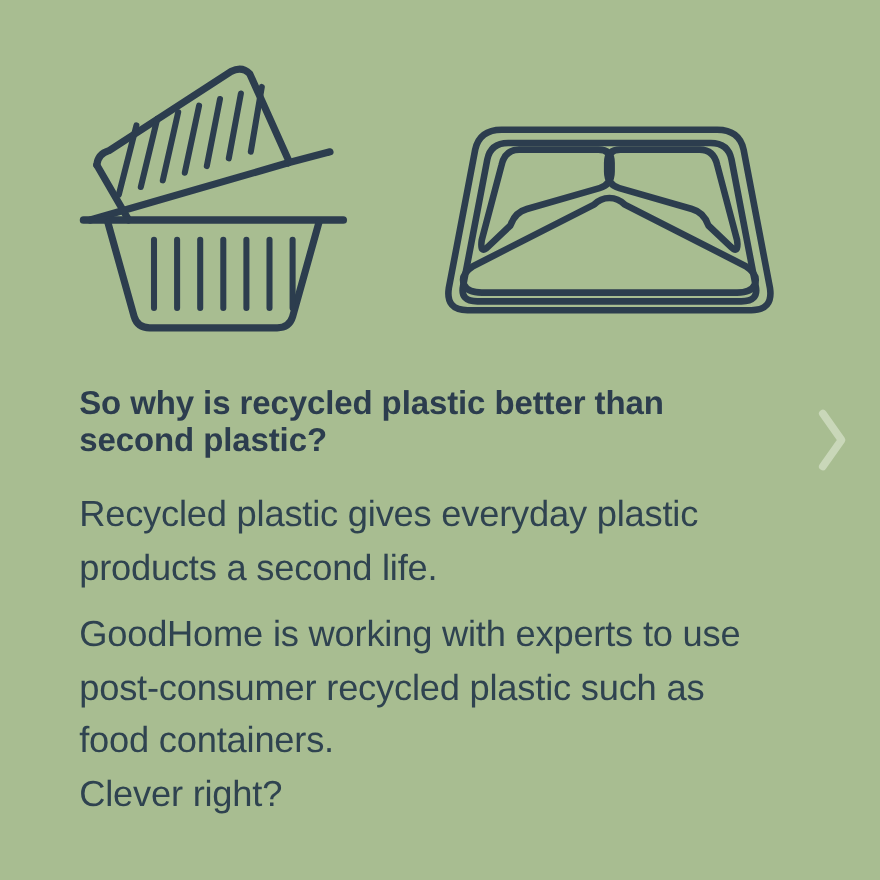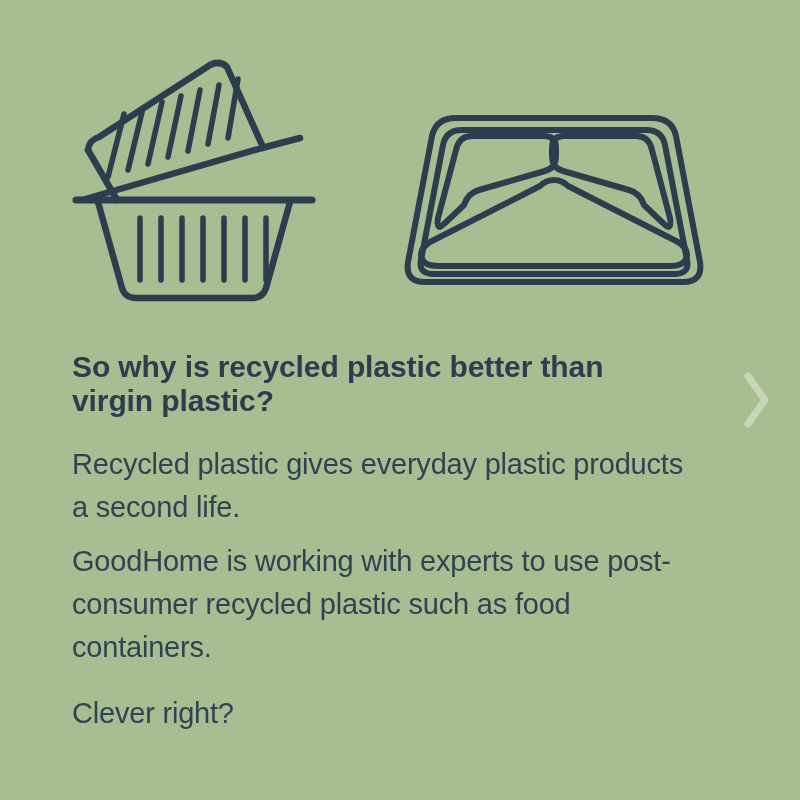--- a/index.html
+++ b/index.html
@@ -56,30 +56,30 @@
     margin: 0;
     font-size: 30px;
     line-height: 1.12;
     font-weight: bold;
     color: #2c3d4e;
     letter-spacing: -0.1px;
     max-width: 580px;
   }
   .body-paragraph {
     margin: 0;
-    font-size: 29px;
+    font-size: 33px;
     line-height: 1.47;
     font-weight: normal;
     color: #2f4350;
     letter-spacing: -0.2px;
     max-width: 640px;
   }
   #paragraph-1 { margin-top: 26px; }
   #paragraph-2 { margin-top: 12px; }
-  #paragraph-3 { margin-top: 24px; }
+  #paragraph-3 { }
 
   
   #next-arrow {
     position: absolute;
     left: 738px;
     top: 368px;
     width: 36px;
     height: 64px;
     cursor: pointer;
   }
@@ -145,21 +145,21 @@
                  Q 148 24 160 24 Z" fill="none"></path>
 
         <path d="M 150 68 Q 158 68 164 74 L 274 130 Q 286 138 282 147
                  Q 279 154 266 154 L 34 154 Q 21 154 18 147
                  Q 14 138 26 130 L 136 74 Q 142 68 150 68 Z" fill="none"></path>
       </svg>
     </div>
   </div>
 
   <div id="text-block">
-    <h1 id="headline">So why is recycled plastic better than virgin plastic?</h1>
+    <h1 id="headline">So why is recycled plastic better than second plastic?</h1>
     <p class="body-paragraph" id="paragraph-1">Recycled plastic gives everyday plastic products a second life.</p>
     <p class="body-paragraph" id="paragraph-2">GoodHome is working with experts to use post-consumer recycled plastic such as food containers.</p>
     <p class="body-paragraph" id="paragraph-3">Clever right?</p>
   </div>
 
   <div id="next-arrow">
     <svg width="36" height="64" viewBox="0 0 36 64" fill="none" xmlns="http://www.w3.org/2000/svg">
       <path d="M 10 8 L 27 32 L 10 56" stroke="#c9d7b9" stroke-width="7" stroke-linecap="round" stroke-linejoin="round" fill="none"></path>
     </svg>
   </div>

